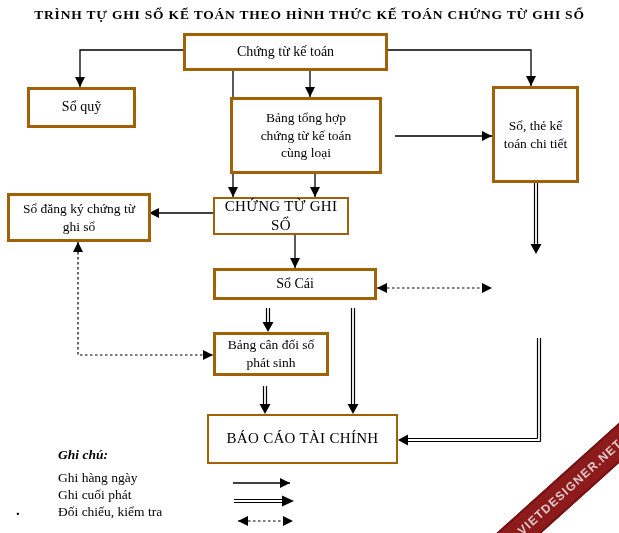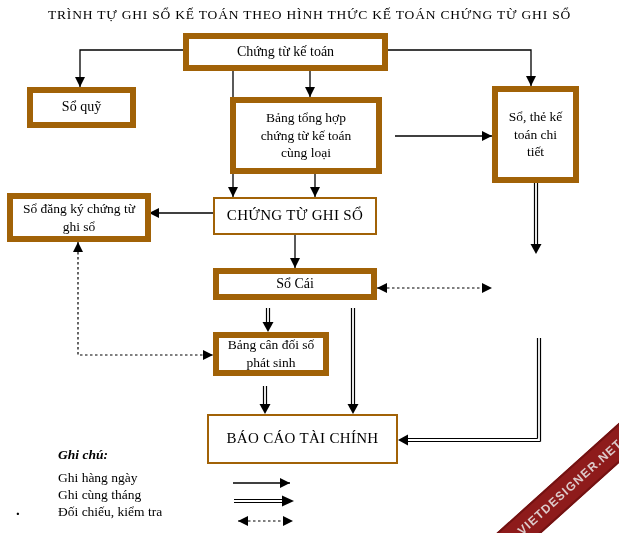--- a/index.html
+++ b/index.html
@@ -7,29 +7,29 @@
     position:relative;
     width:619px;height:533px;
     background:#ffffff;
     overflow:hidden;
     font-family:"Liberation Serif", serif;
     color:#000;
   }
   .title{
     position:absolute;left:0;right:0;top:7px;
     text-align:center;
-    font-weight:normal;
+    font-weight:bold;
     font-size:13.5px;
     letter-spacing:0.8px;
     white-space:nowrap;
   }
   .box{
     position:absolute;
     box-sizing:border-box;
-    border:6px solid #a16207;
+    border:3px solid #a16207;
     background:#fff;
     display:flex;align-items:center;justify-content:center;
     text-align:center;
     font-size:13.5px;
     line-height:1.3;
   }
   .box.bold{border-width:2px;font-size:15px;letter-spacing:0.3px;}
   .box .pad-wide{padding:0 18px;}
   .box .pad-mid{padding:0 8px;}
   .box .pad-sm{padding:0 12px;}
@@ -137,40 +137,40 @@
   </div>
 
   <div class="box" style="left:492px;top:86px;width:87px;height:97px">
     <span class="pad-mid">Sổ, thẻ kế toán chi tiết</span>
   </div>
 
   <div class="box" style="left:7px;top:193px;width:144px;height:49px">
     <span class="pad-mid">Sổ đăng ký chứng từ ghi sổ</span>
   </div>
 
-  <div class="box bold" style="left:213px;top:197px;width:164px;height:38px">
+  <div class="box bold" style="left:213px;top:197px;width:136px;height:38px">
     <span>CHỨNG TỪ GHI SỔ</span>
   </div>
 
   <div class="box" style="left:213px;top:268px;width:164px;height:32px;font-size:14px">
     <span>Sổ Cái</span>
   </div>
 
 
   <div class="box" style="left:213px;top:332px;width:116px;height:44px">
     <span class="pad-mid">Bảng cân đối số phát sinh</span>
   </div>
 
   <div class="box bold" style="left:207px;top:414px;width:191px;height:50px">
     <span>BÁO CÁO TÀI CHÍNH</span>
   </div>
 
   <div class="legend-heading">Ghi chú:</div>
   <div class="legend-label" style="top:470px">Ghi hàng ngày</div>
-  <div class="legend-label" style="top:487px">Ghi cùng tháng</div>
+  <div class="legend-label" style="top:487px">Ghi cuối phát</div>
   <div class="legend-label" style="top:504px">Đối chiếu, kiểm tra</div>
 
   <div class="stray-dot">.</div>
 
   <div class="ribbon" id="ribbon" style="background: rgb(142, 27, 27);">
     <span id="ribbon-text" style="color: rgb(221, 203, 203);">VIETDESIGNER.NET</span>
   </div>
 
 </div>
 

